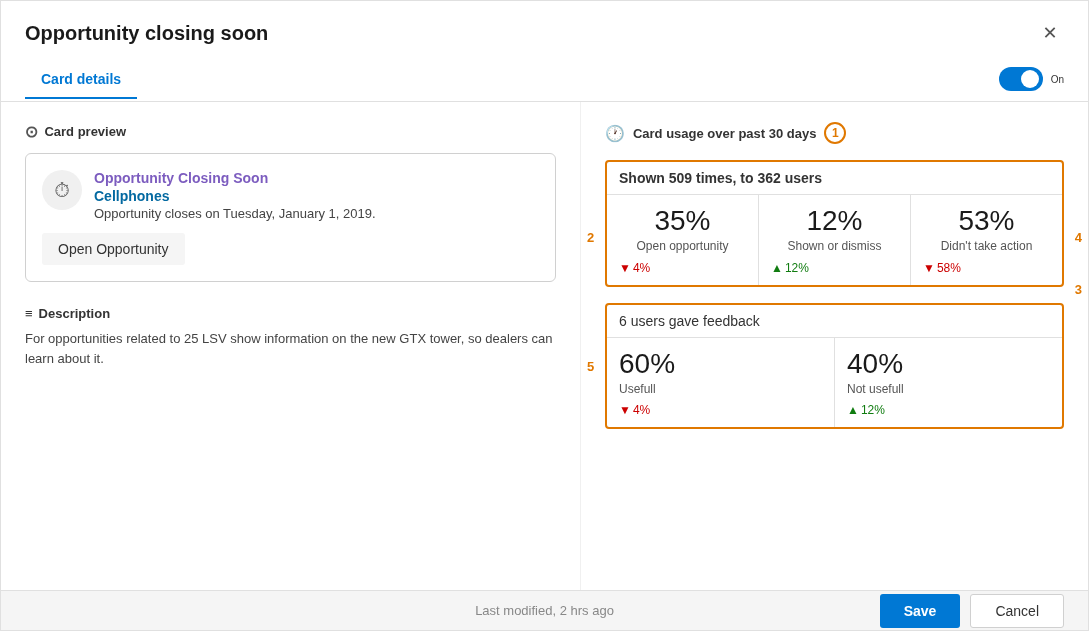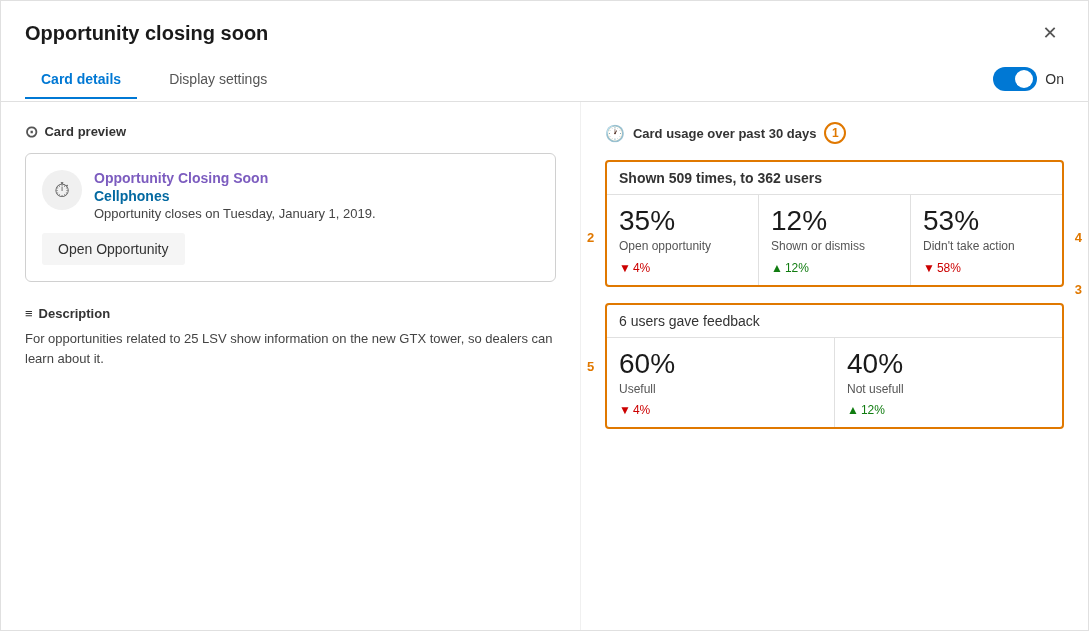--- a/index.html
+++ b/index.html
@@ -18,21 +18,21 @@
     .tab { padding: 10px 16px; font-size: 14px; cursor: pointer; border-bottom: 2px solid transparent; color: #555; background: none; border-top: none; border-left: none; border-right: none; margin-bottom: -1px; }
     .tab.active { color: #0078d4; border-bottom: 2px solid #0078d4; font-weight: 600; }
     .tab-right { display: flex; align-items: center; gap: 8px; padding: 10px 0; }
 
     
     .toggle-wrap { display: flex; align-items: center; gap: 8px; }
     .toggle { position: relative; width: 44px; height: 24px; }
     .toggle input { opacity: 0; width: 0; height: 0; }
     .toggle-slider { position: absolute; cursor: pointer; top: 0; left: 0; right: 0; bottom: 0; background: #0078d4; border-radius: 12px; transition: 0.2s; }
     .toggle-slider:before { position: absolute; content: ''; width: 18px; height: 18px; left: 22px; bottom: 3px; background: #fff; border-radius: 50%; transition: 0.2s; }
-    .toggle-label { font-size: 14px; color: #333; }
+    .toggle-label { font-size: 10px; color: #333; }
 
     
     .dialog-body { display: flex; flex: 1; overflow: hidden; }
 
     
     .left-panel { flex: 0 0 580px; padding: 20px 24px; display: flex; flex-direction: column; gap: 24px; border-right: 1px solid #f0f0f0; overflow-y: auto; }
 
     .section-title { font-size: 13px; font-weight: 600; color: #333; display: flex; align-items: center; gap: 6px; margin-bottom: 12px; }
     .section-icon { font-size: 16px; color: #555; }
 
@@ -56,21 +56,21 @@
     .right-panel { flex: 1; padding: 20px 24px; overflow-y: auto; }
     .usage-header { display: flex; align-items: center; gap: 8px; margin-bottom: 16px; }
     .usage-title { font-size: 13px; font-weight: 600; color: #333; }
     .usage-badge { color: #e07800; font-size: 14px; font-weight: 700; border: 2px solid #e07800; border-radius: 50%; width: 22px; height: 22px; display: flex; align-items: center; justify-content: center; font-size: 12px; }
 
     
     .stats-top { border: 2px solid #e07800; border-radius: 4px; margin-bottom: 16px; }
     .shown-row { padding: 8px 12px; font-size: 14px; color: #333; border-bottom: 1px solid #e0e0e0; }
     .shown-row span { font-weight: 600; }
     .stats-cells { display: flex; }
-    .stat-cell { flex: 1; padding: 10px 12px; border-right: 1px solid #e0e0e0; position: relative; }
+    .stat-cell { flex: 1; padding: 10px 12px; border-right: 1px solid #e0e0e0; position: relative; text-align: center; }
     .stat-cell:last-child { border-right: none; }
     .stat-pct { font-size: 28px; font-weight: 300; color: #1a1a1a; }
     .stat-label { font-size: 12px; color: #555; margin-top: 2px; line-height: 1.3; }
     .stat-delta { font-size: 12px; margin-top: 6px; display: flex; align-items: center; gap: 2px; }
     .delta-down { color: #c00; }
     .delta-up { color: #107c10; }
 
     
     .feedback-box { border: 2px solid #e07800; border-radius: 4px; }
     .feedback-header { padding: 8px 12px; font-size: 14px; color: #333; border-bottom: 1px solid #e0e0e0; }
@@ -93,21 +93,20 @@
 <div class="dialog">
 
   <div class="dialog-header">
     <h1 class="dialog-title">Opportunity closing soon</h1>
     <button class="close-btn">✕</button>
   </div>
 
   <div class="tabs">
     <div class="tab-list">
       <button class="tab active">Card details</button>
-      <button class="tab">Display settings</button>
     </div>
     <div class="tab-right">
       <div class="toggle-wrap">
         <label class="toggle">
           <input type="checkbox" checked="" style="">
           <span class="toggle-slider"></span>
         </label>
         <span class="toggle-label">On</span>
       </div>
     </div>
@@ -226,14 +225,21 @@
             </div>
           </div>
 
           <span style="position:absolute;left:-18px;top:50%;transform:translateY(-50%);color:#e07800;font-size:13px;font-weight:700;">5</span>
         </div>
 
       </div>
     </div>
   </div>
 
+  <div class="dialog-footer">
+    <span class="footer-modified">Last modified, 2 hrs ago</span>
+    <div class="footer-actions">
+      <button class="btn-save">Save</button>
+      <button class="btn-cancel">Cancel</button>
+    </div>
+  </div>
 
 </div>
 
 </body></html>

